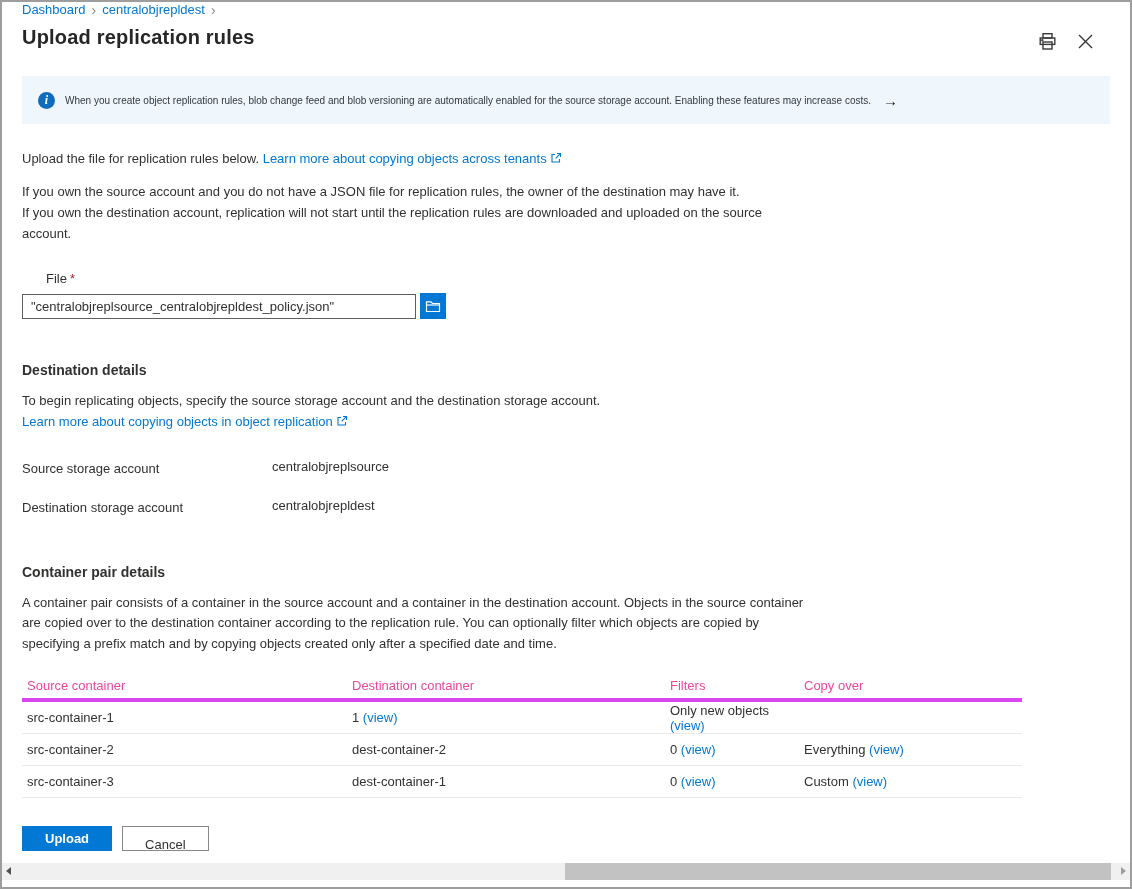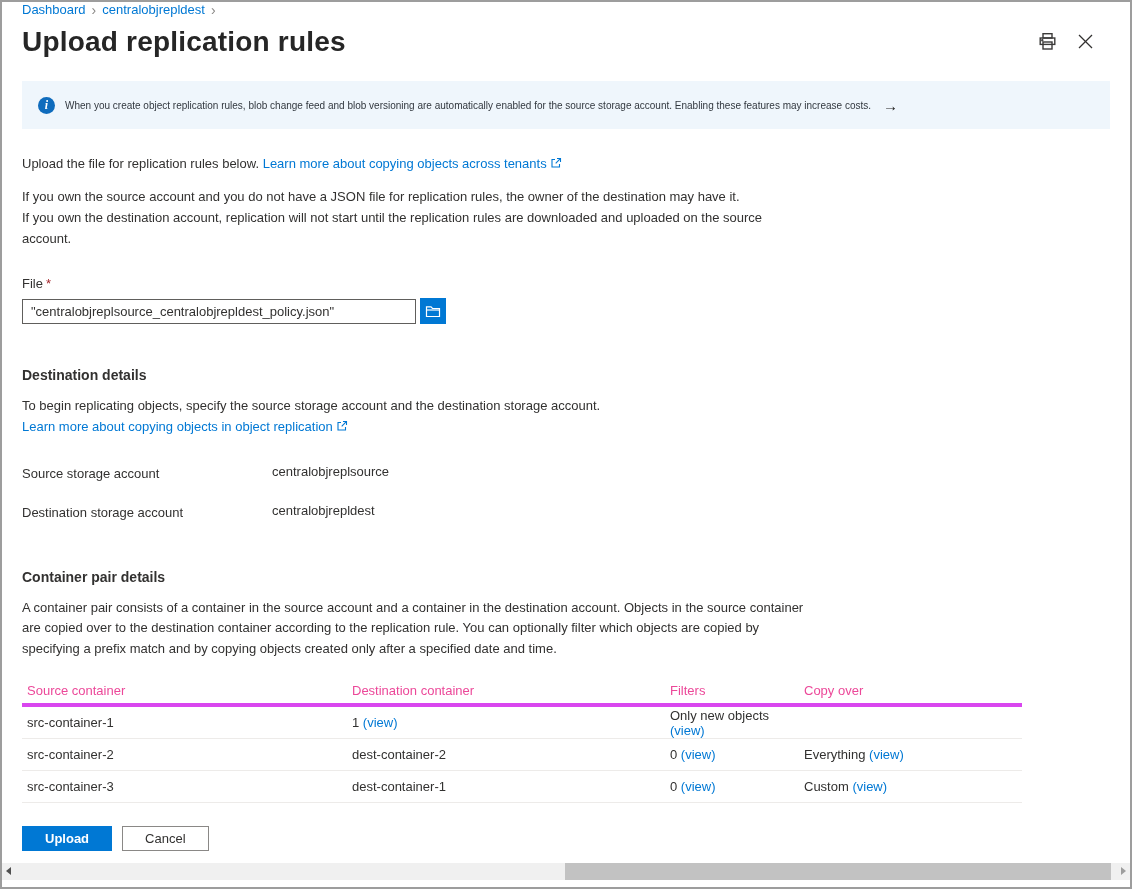--- a/index.html
+++ b/index.html
@@ -16,21 +16,21 @@
   .page { position: relative; width: 1128px; height: 885px; background: #fff; }
   .content { padding: 0 20px; }
 
   
   .breadcrumb { font-size: 13px; display: flex; align-items: center; gap: 6px; }
   .breadcrumb a { color: #0078d4; text-decoration: none; cursor: pointer; }
   .crumb-sep { color: #8a8886; font-size: 14px; line-height: 1; padding-top: 1px; }
 
   
   .titlebar { display: flex; justify-content: space-between; align-items: flex-start; margin-top: 9px; }
-  h1 { font-size: 28px; font-weight: 700; color: #262626; letter-spacing: 0.2px; }
+  h1 { font-size: 20px; font-weight: 700; color: #262626; letter-spacing: 0.2px; }
   .title-actions { display: flex; align-items: center; gap: 16px; margin-top: 4px; margin-right: 14px; }
   .icon-btn { background: none; border: none; cursor: pointer; padding: 2px; line-height: 0; }
 
   
   .banner {
     margin-top: 23px; background: #eff6fc; min-height: 48px;
     display: flex; align-items: center; padding: 8px 16px; gap: 10px;
   }
   .info-icon {
     width: 17px; height: 17px; border-radius: 50%; background: #0f6cbd; color: #fff;
@@ -40,21 +40,21 @@
   .banner-text { font-size: 10px; color: #32383f; }
   .banner-arrow { font-size: 15px; color: #1b1a19; margin-left: 2px; text-decoration: none; }
 
   
   .intro { margin-top: 27px; }
   a.link { color: #0078d4; text-decoration: none; cursor: pointer; }
   .ext-icon { margin-left: 3px; vertical-align: -1px; }
   .notes { margin-top: 15px; max-width: 778px; line-height: 1.6; }
 
   
-  .file-label { margin-top: 27px; font-size: 13px; }
+  .file-label { margin-top: 27px; font-size: 13px; margin-left: 24px; }
   .required { color: #a4262c; margin-left: 3px; }
   .file-row { margin-top: 7px; display: flex; align-items: center; }
   .file-input {
     width: 394px; height: 25px; border: 1px solid #605e5c; padding: 0 8px;
     font-family: "Liberation Sans", sans-serif; font-size: 13px; color: #323130; background: #fff;
   }
   .browse-btn {
     width: 26px; height: 26px; background: #0078d4; border: 1px solid #0078d4;
     margin-left: 4px; cursor: pointer; display: inline-flex; align-items: center; justify-content: center;
     line-height: 0;
@@ -80,21 +80,21 @@
   .tcell { padding-left: 5px; }
 
   
   .footer { position: absolute; left: 20px; bottom: 36px; display: flex; gap: 10px; }
   .btn-primary {
     background: #0078d4; color: #fff; border: 1px solid #0078d4; font-weight: 700;
     font-family: "Liberation Sans", sans-serif; font-size: 13px; padding: 0 22px; height: 25px; cursor: pointer;
   }
   .btn-secondary {
     background: #fff; color: #323130; border: 1px solid #8a8886;
-    font-family: "Liberation Sans", sans-serif; font-size: 13px; padding: 4px 22px; height: 25px; cursor: pointer;
+    font-family: "Liberation Sans", sans-serif; font-size: 13px; padding: 10px 22px; height: 25px; cursor: pointer;
   }
 
   
   .hscroll {
     position: absolute; left: 0; right: 0; bottom: 7px; height: 17px;
     background: #f0f0f0;
   }
   .hscroll .thumb {
     position: absolute; left: 563px; width: 546px; top: 0; height: 17px; background: #c2c2c2; cursor: pointer;
   }

